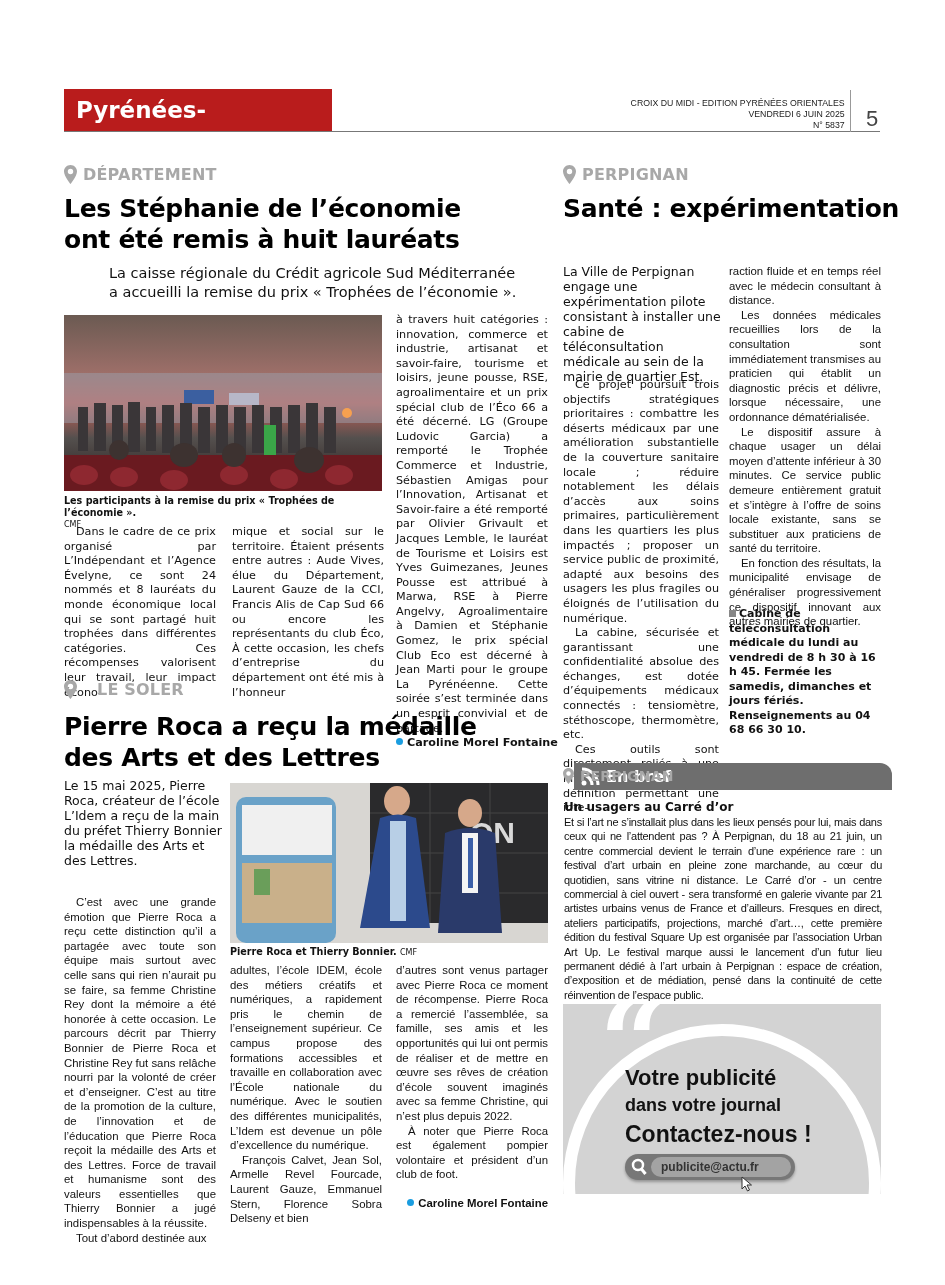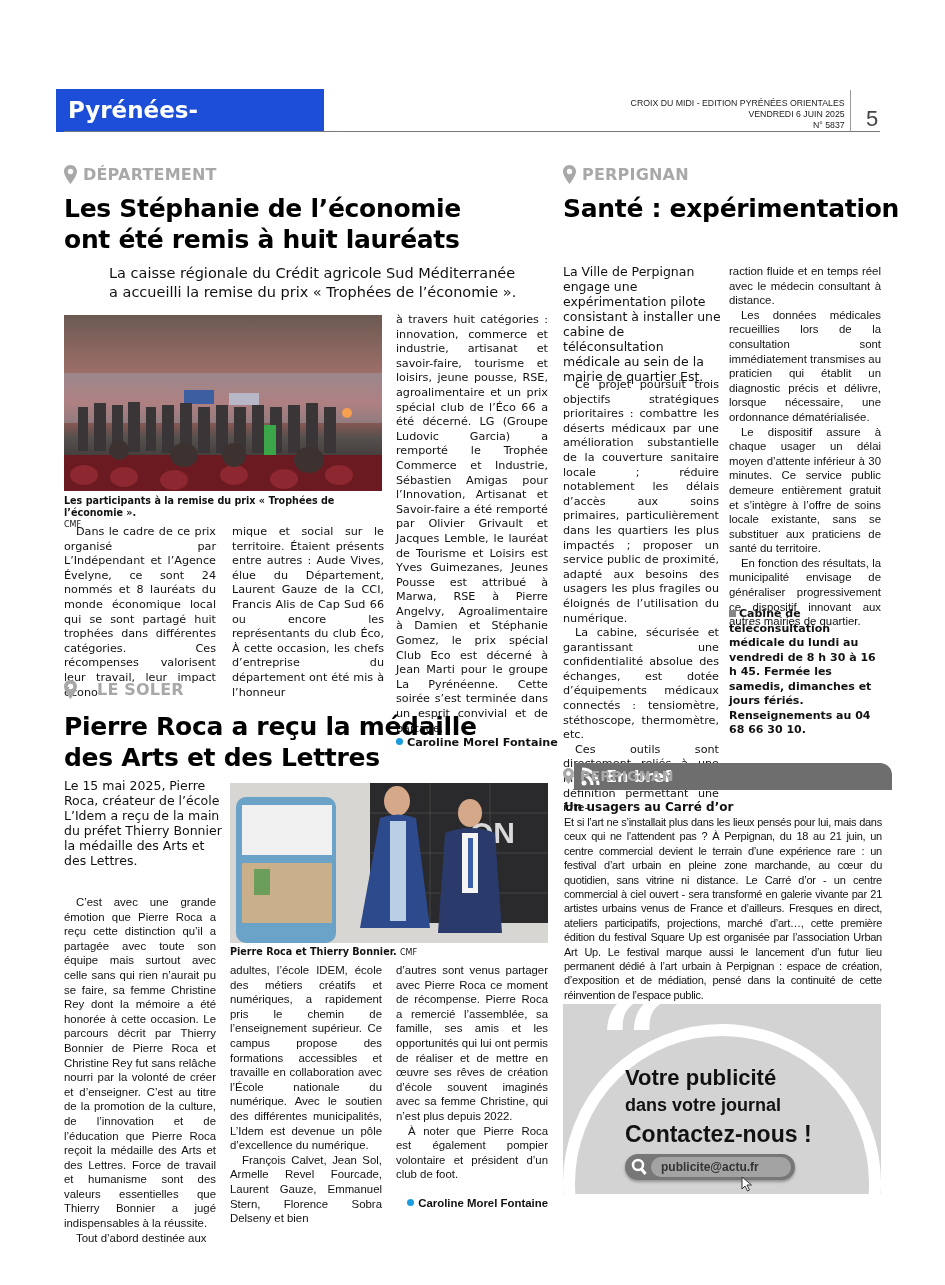--- a/index.html
+++ b/index.html
@@ -1,20 +1,20 @@
 <!DOCTYPE html>
 <html><head>
 <meta charset="utf-8">
 <style>
   * { box-sizing: border-box; margin: 0; padding: 0; }
   html, body { width: 945px; height: 1285px; background: #ffffff; overflow: hidden; }
   body { position: relative; font-family: "DejaVu Sans", sans-serif; color: #111; }
 
   
-  .rubric { position: absolute; left: 56px; top: 89px; width: 268px; height: 43px; background: #1d4ed8; color: #fff;
+  .rubric { position: absolute; left: 64px; top: 89px; width: 268px; height: 43px; background: #b91c1c; color: #fff;
     font-family: "DejaVu Sans", sans-serif; font-weight: bold; font-size: 23px; line-height: 43px; padding-left: 12px; }
   .header-rule { position: absolute; left: 64px; top: 131px; width: 816px; height: 1px; background: #777; }
   .paper-info { position: absolute; right: 100px; top: 97px; text-align: right; font-family: "Liberation Sans", sans-serif;
     font-size: 9.5px; line-height: 11px; color: #222; transform: scaleX(0.92); transform-origin: right top; }
   .page-sep { position: absolute; left: 850px; top: 90px; width: 1px; height: 42px; background: #999; }
   .page-num { position: absolute; left: 866px; top: 106px; font-family: "Liberation Sans", sans-serif; font-size: 22px; color: #444; }
 
   
   .kicker { position: absolute; display: flex; align-items: center; gap: 6px; color: #a8a8a8; font-weight: bold;
     font-family: "DejaVu Sans", sans-serif; font-size: 16px; letter-spacing: 0.2px; }

